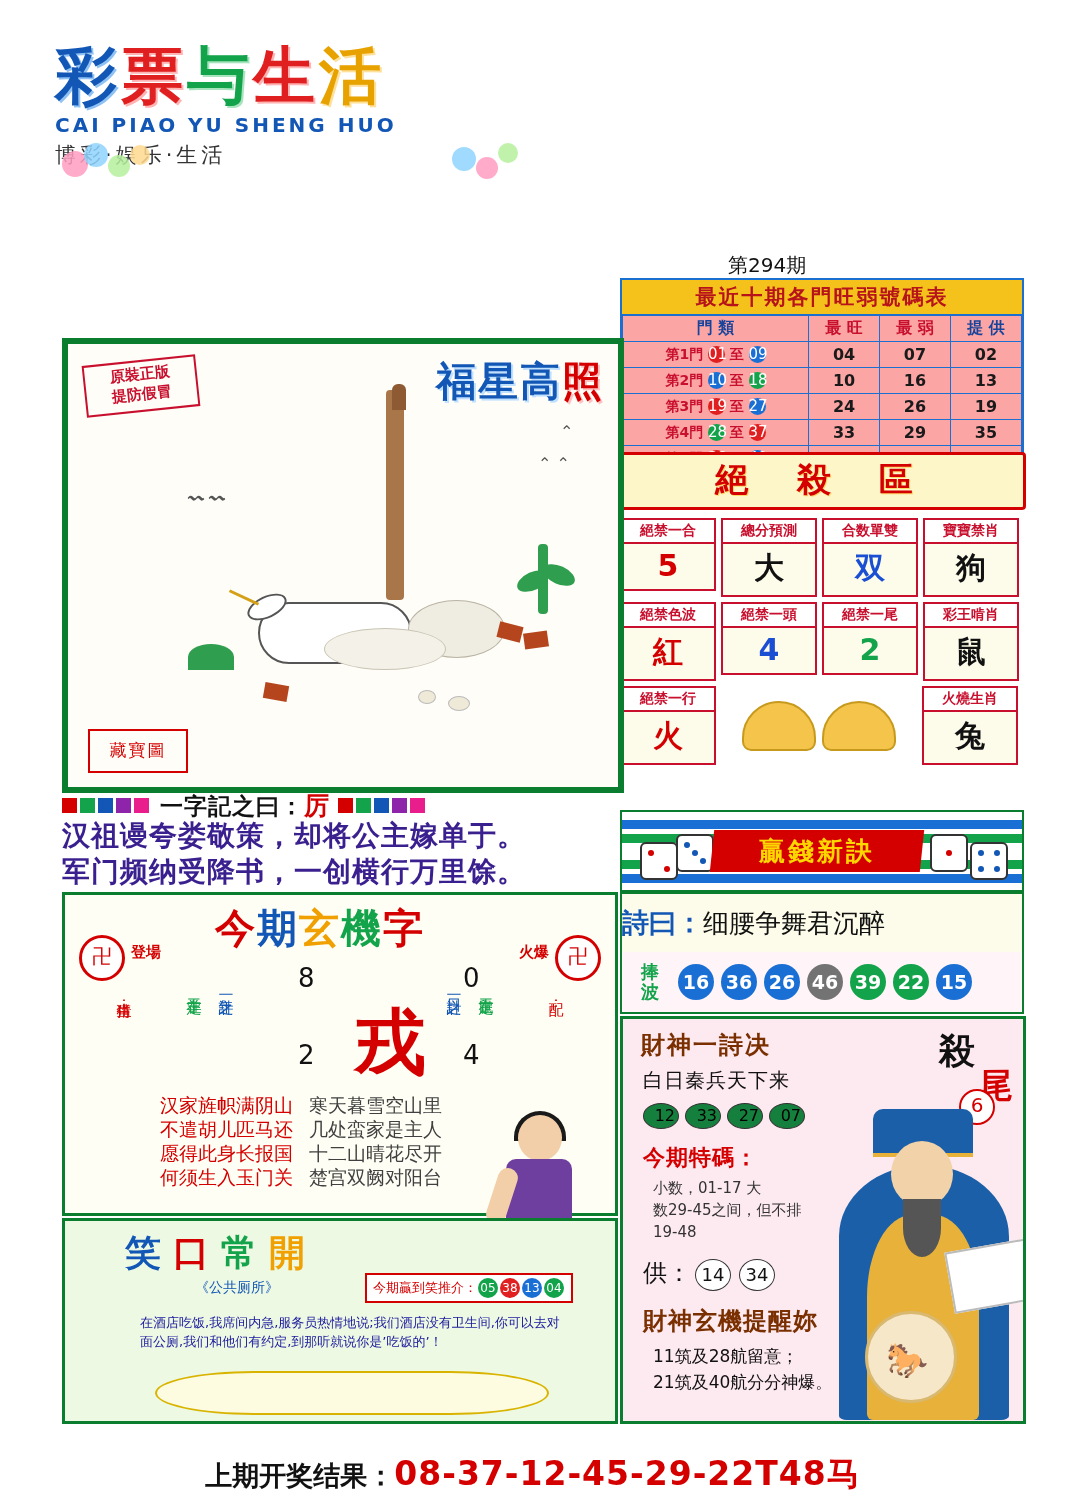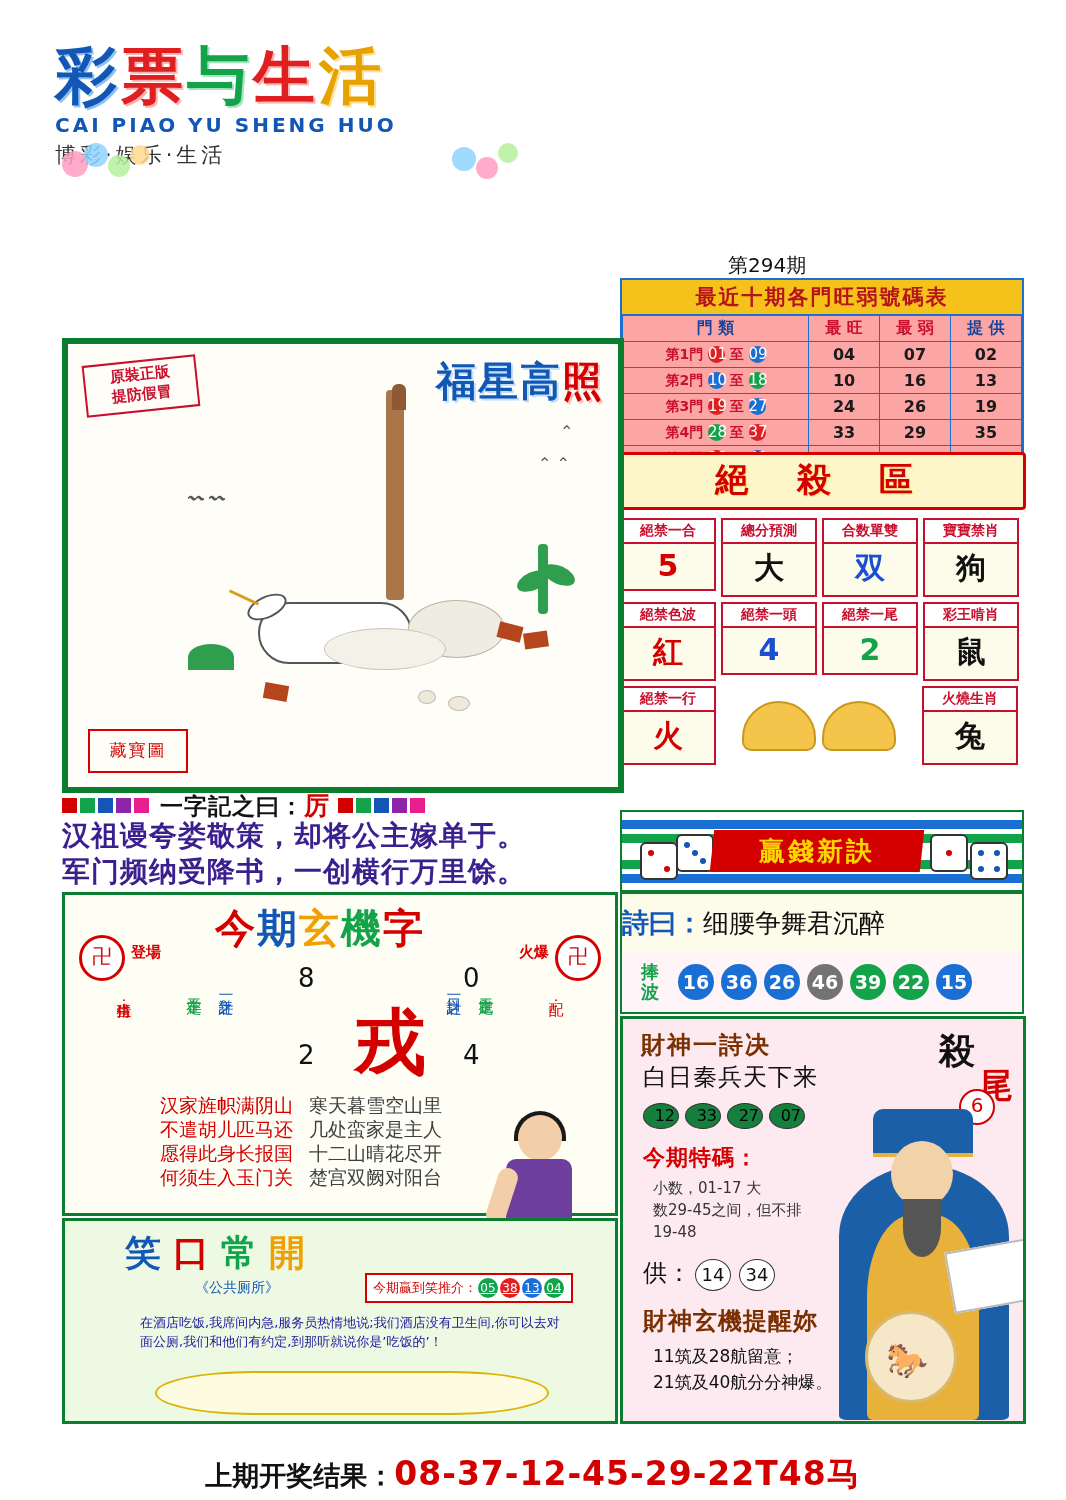--- a/index.html
+++ b/index.html
@@ -83,21 +83,21 @@
   .pcol{font-size:19px;line-height:24px;font-family:"DejaVu Serif","Liberation Serif",serif;}
   .pc-red{color:#d40000;}
   .pc-blue{color:#404040;}
 
   
   .joke{position:absolute;left:62px;top:1218px;width:550px;height:200px;border:3px solid #0a7d2f;background:#eef9e4;}
   .joke-title{position:absolute;left:60px;top:8px;font-size:36px;font-weight:bold;letter-spacing:12px;}
   .jt1{color:#1257b5;}.jt2{color:#d40000;}.jt3{color:#13a34a;}.jt4{color:#f0a000;}
   .joke-sub{position:absolute;left:130px;top:58px;font-size:14px;color:#1257b5;}
   .joke-rec{position:absolute;left:300px;top:52px;border:2px solid #d40000;background:#fff;padding:3px 6px;font-size:13px;color:#d40000;white-space:nowrap;}
-  .joke-rec .bb{display:inline-block;width:20px;height:20px;line-height:20px;border-radius:50%;color:#fff;font-size:12px;text-align:center;margin:0 1px;text-decoration:underline;}
+  .joke-rec .bb{display:inline-block;width:20px;height:20px;line-height:20px;border-radius:50%;color:#fff;font-size:12px;text-align:center;margin:0 1px;}
   .joke-text{position:absolute;left:75px;top:92px;width:420px;font-size:13px;color:#1a1a9c;line-height:19px;}
   .joke-plate{position:absolute;left:90px;top:150px;width:390px;height:40px;border:2px solid #d8b400;border-radius:50%/100%;background:#fdfbe0;}
 
   
   .dice-banner{position:absolute;left:620px;top:810px;width:400px;height:78px;border:2px solid #0a7d2f;background:#fff;overflow:hidden;}
   .stripe{position:absolute;left:0;width:100%;height:9px;}
   .ribbon{position:absolute;left:90px;top:18px;width:210px;height:42px;background:#d40000;transform:skewX(-6deg);}
   .ribbon span{display:block;color:#ffd700;font-size:26px;font-weight:bold;text-align:center;line-height:42px;letter-spacing:3px;transform:skewX(6deg);}
   .die{position:absolute;width:34px;height:34px;background:#fff;border:2px solid #333;border-radius:6px;}
   .die i{position:absolute;width:6px;height:6px;background:#d40000;border-radius:50%;}
@@ -109,21 +109,21 @@
   .shiyue .txt{font-size:26px;color:#111;font-family:"DejaVu Serif","Liberation Serif",serif;}
 
   
   .bangbo{position:absolute;left:620px;top:952px;width:400px;height:60px;border:2px solid #0a7d2f;border-top:none;background:#fff5f8;display:flex;align-items:center;}
   .bangbo .lbl{width:56px;text-align:center;font-size:18px;font-weight:bold;color:#13a34a;line-height:20px;}
   .bnum{width:36px;height:36px;border-radius:50%;color:#fff;font-size:19px;font-weight:bold;text-align:center;line-height:36px;margin-right:7px;}
 
   
   .caishen{position:absolute;left:620px;top:1016px;width:400px;height:402px;border:3px solid #0a7d2f;background:#fde9f0;overflow:hidden;}
   .cs-t1{position:absolute;left:18px;top:10px;font-size:24px;font-weight:bold;color:#7a2f00;letter-spacing:2px;}
-  .cs-t2{position:absolute;left:20px;top:42px;font-size:24px;color:#111;letter-spacing:1px;}
+  .cs-t2{position:absolute;left:20px;top:48px;font-size:20px;color:#111;letter-spacing:1px;}
   .cs-nums{position:absolute;left:20px;top:84px;display:flex;gap:6px;}
   .cs-nums span{display:inline-block;min-width:28px;height:24px;border:1px solid #333;border-radius:50%;padding:0 3px;text-align:right;line-height:24px;font-size:16px;background:#15803d;}
   .cs-t3{position:absolute;left:20px;top:124px;font-size:22px;font-weight:bold;color:#d40000;letter-spacing:1px;}
   .cs-t4{position:absolute;left:30px;top:158px;font-size:15px;color:#333;line-height:22px;width:230px;}
   .cs-gong{position:absolute;left:20px;top:238px;font-size:24px;color:#111;}
   .cs-gong .g{display:inline-block;width:34px;height:30px;border:1px solid #333;border-radius:50%;text-align:center;line-height:30px;font-size:18px;background:#fff;margin:0 4px;}
   .cs-t5{position:absolute;left:20px;top:286px;font-size:24px;font-weight:bold;color:#7a2f00;letter-spacing:1px;}
   .cs-t6{position:absolute;left:30px;top:324px;font-size:17px;color:#111;line-height:26px;}
   .sha{position:absolute;right:48px;top:8px;font-size:36px;font-weight:bold;color:#111;}
   .wei{position:absolute;right:10px;top:44px;font-size:34px;font-weight:bold;color:#d40000;}

